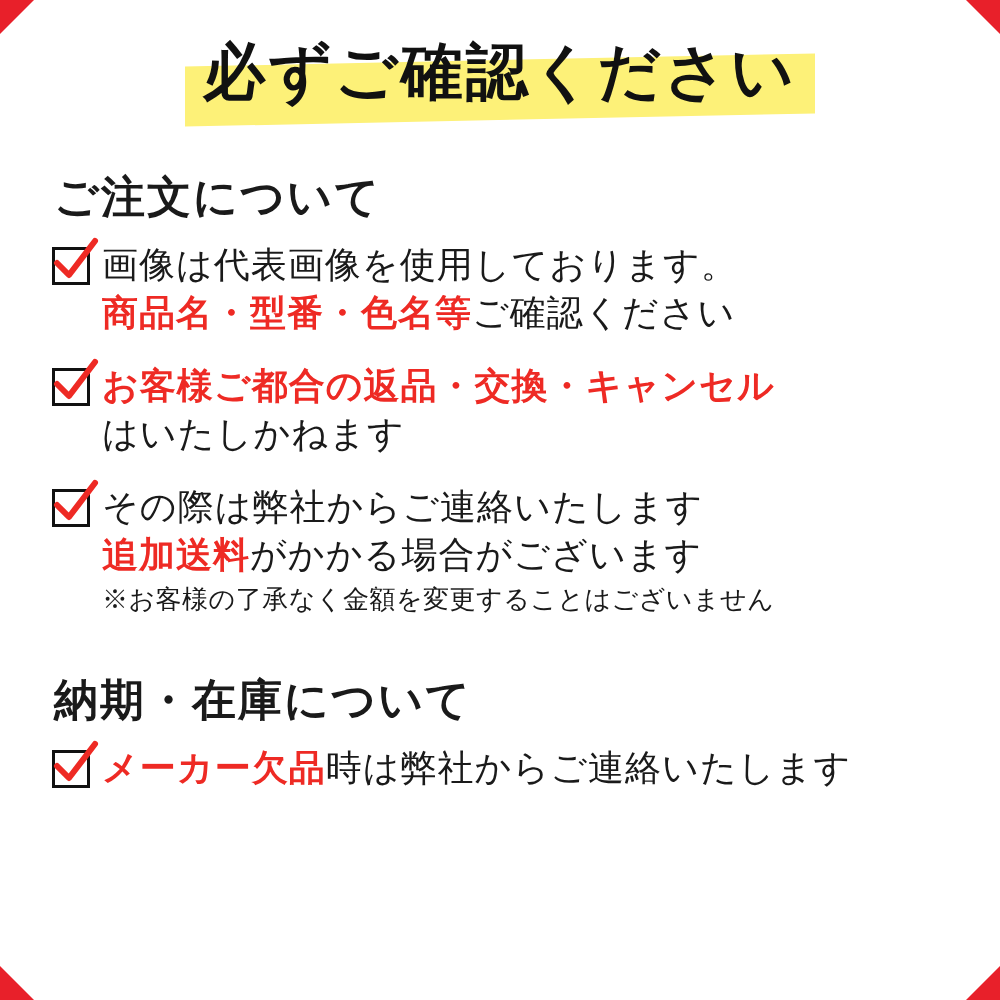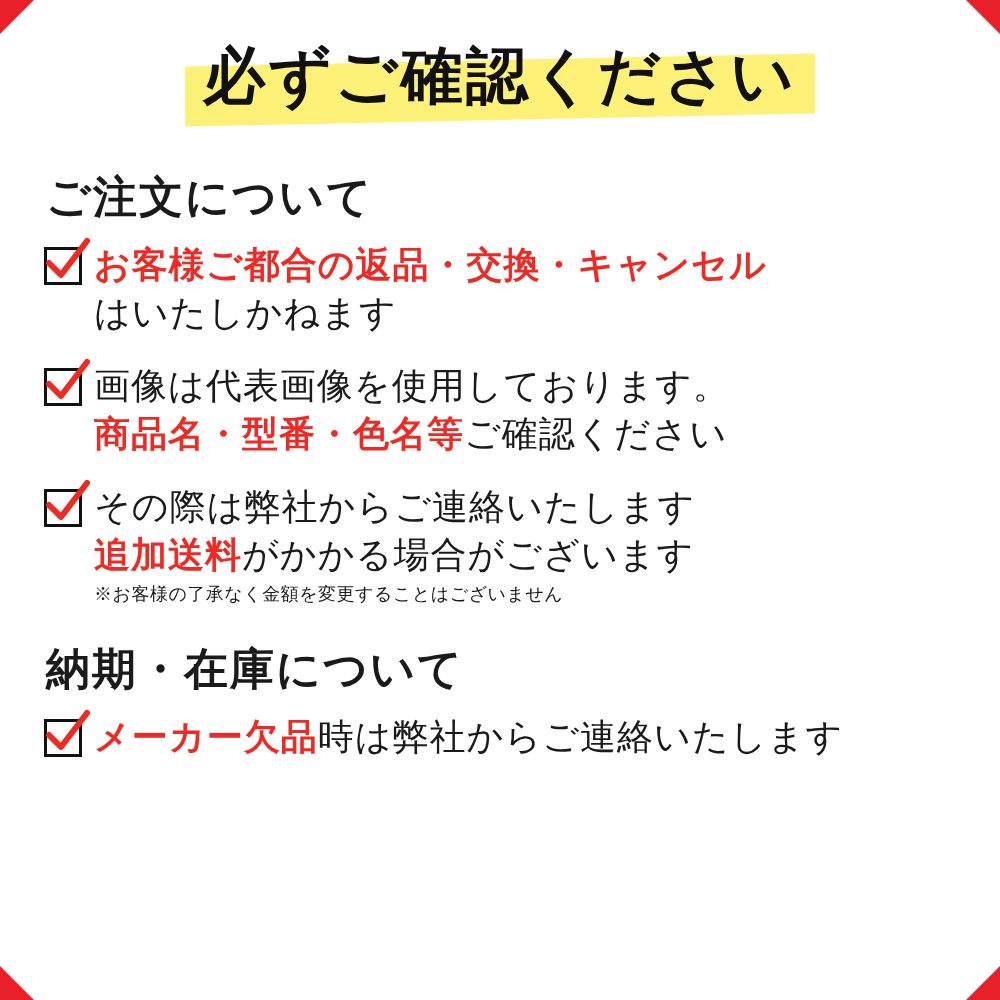--- a/index.html
+++ b/index.html
@@ -52,21 +52,21 @@
   .title-wrap {
     position: absolute;
     top: 38px;
     left: 0;
     width: 1000px;
     text-align: center;
   }
   .title {
     display: inline-block;
     position: relative;
-    font-family: Liberation Serif, serif;
+    font-family: Liberation Mono, monospace;
     font-weight: bold;
     font-size: 62px;
     letter-spacing: 3px;
     color: #111111;
     padding: 4px 18px 8px 18px;
     line-height: 1.12;
   }
   .title .hl {
     position: absolute;
     left: 0;
@@ -78,34 +78,34 @@
     z-index: 0;
   }
   .title .txt {
     position: relative;
     z-index: 1;
   }
 
   .content {
     position: absolute;
     top: 168px;
-    left: 44px;
+    left: 52px;
     width: 920px;
   }
 
   .section-head {
     font-family: "DejaVu Serif", serif;
     font-weight: bold;
     font-size: 44px;
     letter-spacing: 2px;
     color: #1a1a1a;
     margin: 0 0 14px 2px;
   }
   .section-head.second {
-    margin-top: 34px;
+    margin-top: 54px;
   }
 
   .item {
     display: flex;
     align-items: flex-start;
     margin-bottom: 26px;
   }
   .item:last-child { margin-bottom: 0; }
 
   .check {
@@ -144,21 +144,21 @@
   .line .red {
     color: #ee2a24;
     font-weight: bold;
   }
   .line .blk {
     color: #1a1a1a;
     font-weight: normal;
   }
   .note {
     font-family: "DejaVu Serif", serif;
-    font-size: 18px;
+    font-size: 26px;
     color: #1a1a1a;
     letter-spacing: 0.5px;
     margin-top: 4px;
     white-space: nowrap;
   }
 </style>
 </head>
 <body>
 
 <div class="page">
@@ -179,34 +179,34 @@
 
     <div class="section-head">ご注文について</div>
 
     <div class="item">
       <span class="check">
         <svg viewBox="0 0 50 50" aria-hidden="true">
           <path d="M8 26 L20 38 L46 4" fill="none" stroke="#ee2a24" stroke-width="6" stroke-linecap="round" stroke-linejoin="round"></path>
         </svg>
       </span>
       <span class="lines">
+        <div class="line">画像は代表画像を使用しております。</div>
+        <div class="line"><span class="red">商品名・型番・色名等</span><span class="blk">ご確認ください</span></div>
+      </span>
+    </div>
+
+    <div class="item">
+      <span class="check">
+        <svg viewBox="0 0 50 50" aria-hidden="true">
+          <path d="M8 26 L20 38 L46 4" fill="none" stroke="#ee2a24" stroke-width="6" stroke-linecap="round" stroke-linejoin="round"></path>
+        </svg>
+      </span>
+      <span class="lines">
         <div class="line bold-red">お客様ご都合の返品・交換・キャンセル</div>
         <div class="line">はいたしかねます</div>
-      </span>
-    </div>
-
-    <div class="item">
-      <span class="check">
-        <svg viewBox="0 0 50 50" aria-hidden="true">
-          <path d="M8 26 L20 38 L46 4" fill="none" stroke="#ee2a24" stroke-width="6" stroke-linecap="round" stroke-linejoin="round"></path>
-        </svg>
-      </span>
-      <span class="lines">
-        <div class="line">画像は代表画像を使用しております。</div>
-        <div class="line"><span class="red">商品名・型番・色名等</span><span class="blk">ご確認ください</span></div>
       </span>
     </div>
 
     <div class="item">
       <span class="check">
         <svg viewBox="0 0 50 50" aria-hidden="true">
           <path d="M8 26 L20 38 L46 4" fill="none" stroke="#ee2a24" stroke-width="6" stroke-linecap="round" stroke-linejoin="round"></path>
         </svg>
       </span>
       <span class="lines">

